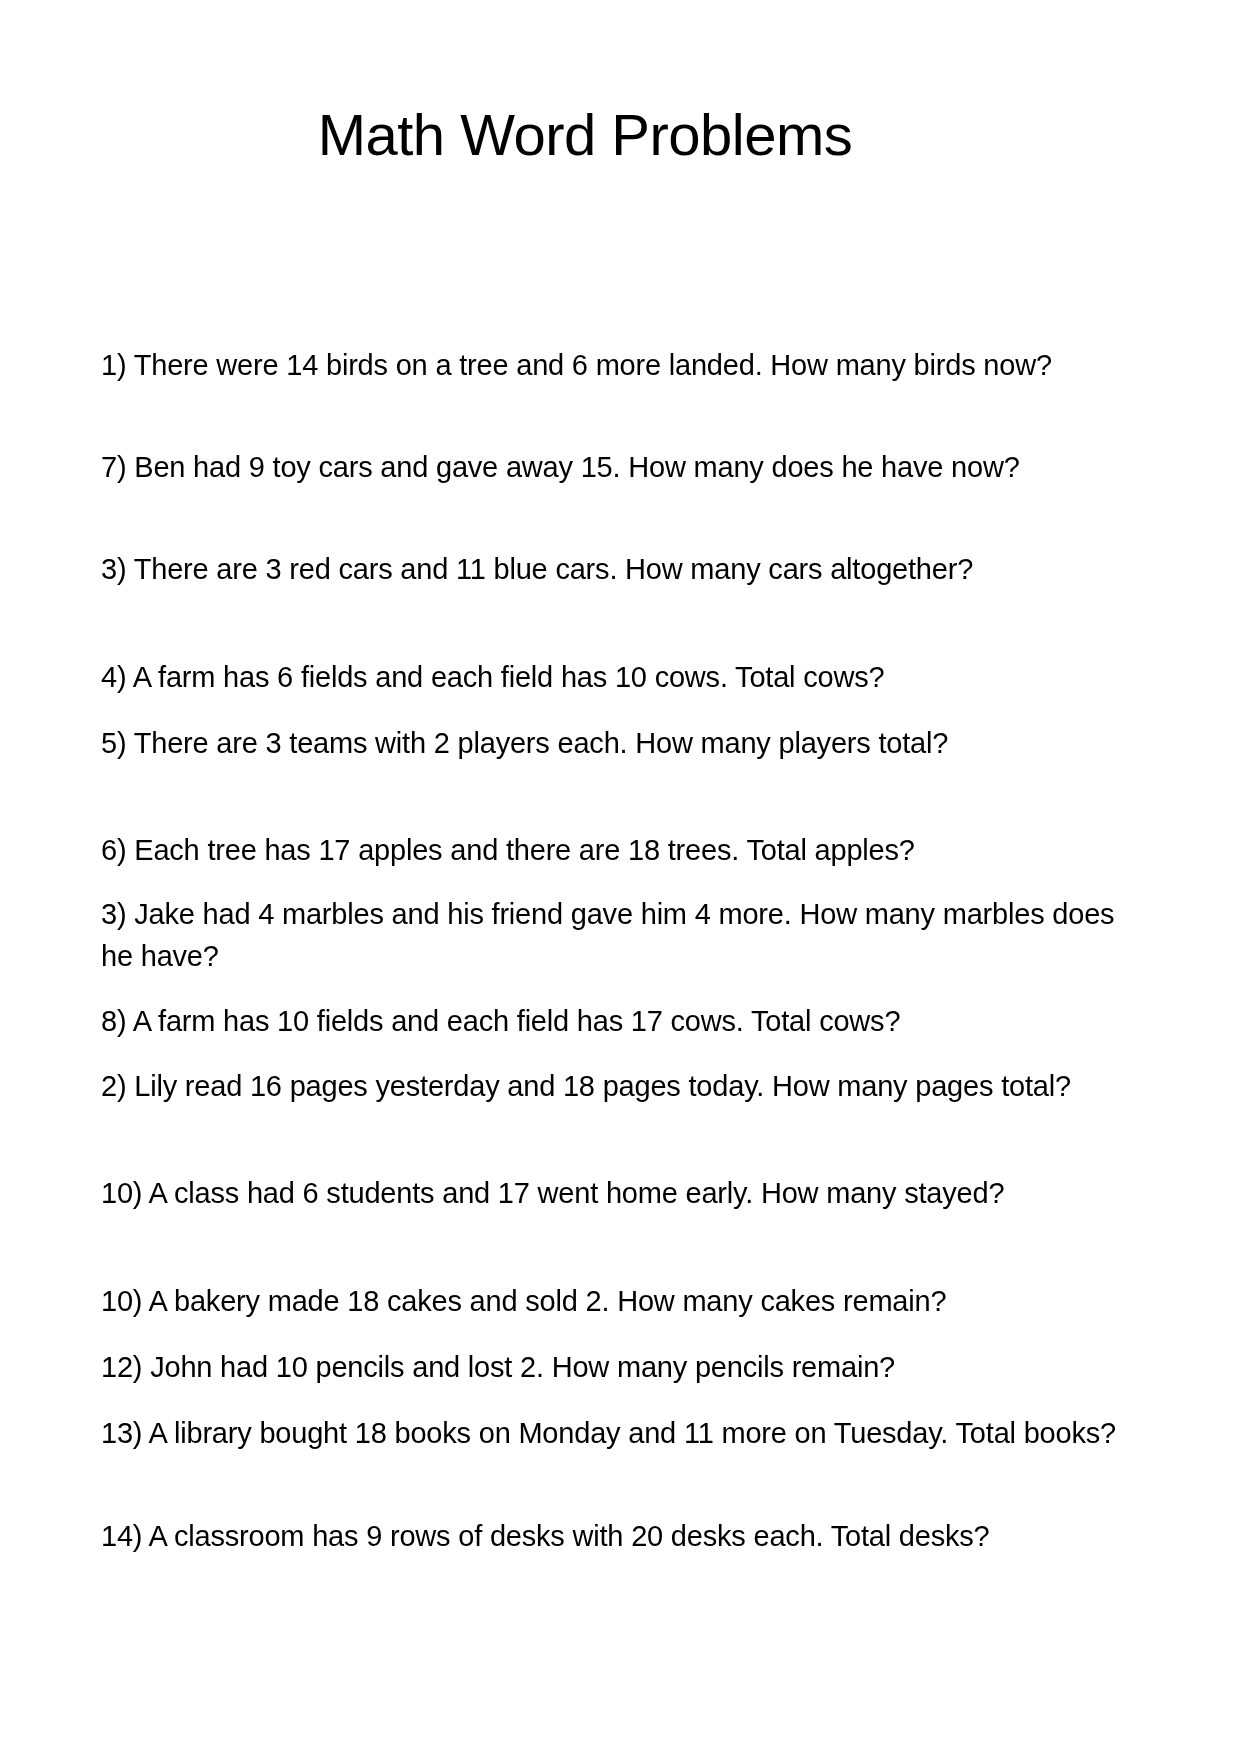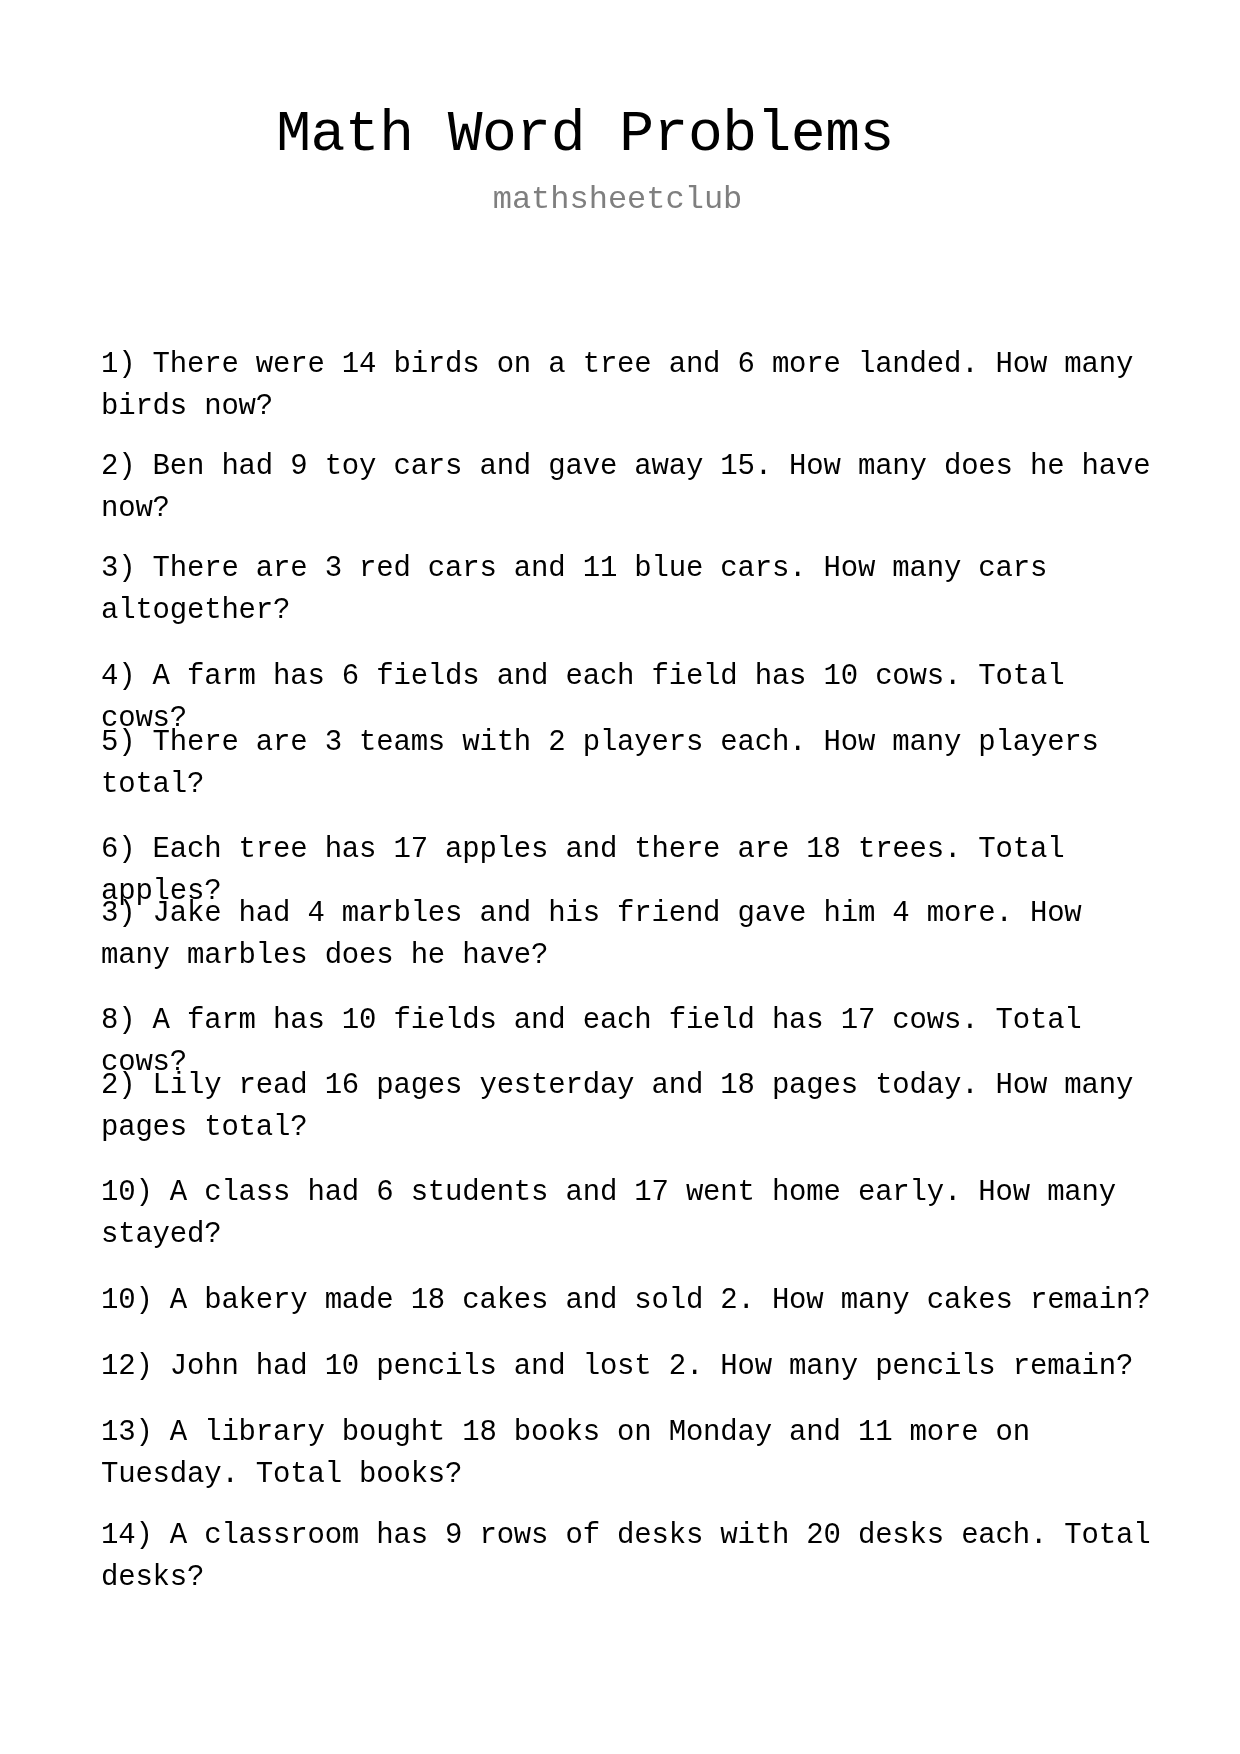--- a/index.html
+++ b/index.html
@@ -13,21 +13,20 @@
       position: relative;
       overflow: hidden;
       font-family: "Liberation Sans", sans-serif;
       color: #000000;
     }
     .page {
       position: absolute;
       left: 0; top: 0;
       width: 1240px;
       height: 1601px;
-      font-family: Liberation Mono, monospace;
     }
     .title {
       position: absolute;
       left: 0;
       top: 100px;
       width: 1170px;
       text-align: center;
       font-size: 58px;
       line-height: 70px;
       font-weight: normal;
@@ -61,25 +60,24 @@
       font-size: 29px;
       line-height: 42px;
       letter-spacing: -0.2px;
     }
   </style>
 </head>
 <body>
 
 <div class="page">
   <h1 class="title">Math Word Problems</h1>
-  <div class="subtitle">mathsheetclub</div>
 
   <ol class="problem-list">
     <li class="problem" style="top:344px">1) There were 14 birds on a tree and 6 more landed. How many birds now?</li>
-    <li class="problem" style="top:446px">2) Ben had 9 toy cars and gave away 15. How many does he have now?</li>
+    <li class="problem" style="top:446px">7) Ben had 9 toy cars and gave away 15. How many does he have now?</li>
     <li class="problem" style="top:548px">3) There are 3 red cars and 11 blue cars. How many cars altogether?</li>
     <li class="problem" style="top:656px">4) A farm has 6 fields and each field has 10 cows. Total cows?</li>
     <li class="problem" style="top:722px">5) There are 3 teams with 2 players each. How many players total?</li>
     <li class="problem" style="top:829px">6) Each tree has 17 apples and there are 18 trees. Total apples?</li>
     <li class="problem" style="top:893px">3) Jake had 4 marbles and his friend gave him 4 more. How many marbles does he have?</li>
     <li class="problem" style="top:1000px">8) A farm has 10 fields and each field has 17 cows. Total cows?</li>
     <li class="problem" style="top:1065px">2) Lily read 16 pages yesterday and 18 pages today. How many pages total?</li>
     <li class="problem" style="top:1172px">10) A class had 6 students and 17 went home early. How many stayed?</li>
     <li class="problem" style="top:1280px">10) A bakery made 18 cakes and sold 2. How many cakes remain?</li>
     <li class="problem" style="top:1346px">12) John had 10 pencils and lost 2. How many pencils remain?</li>

